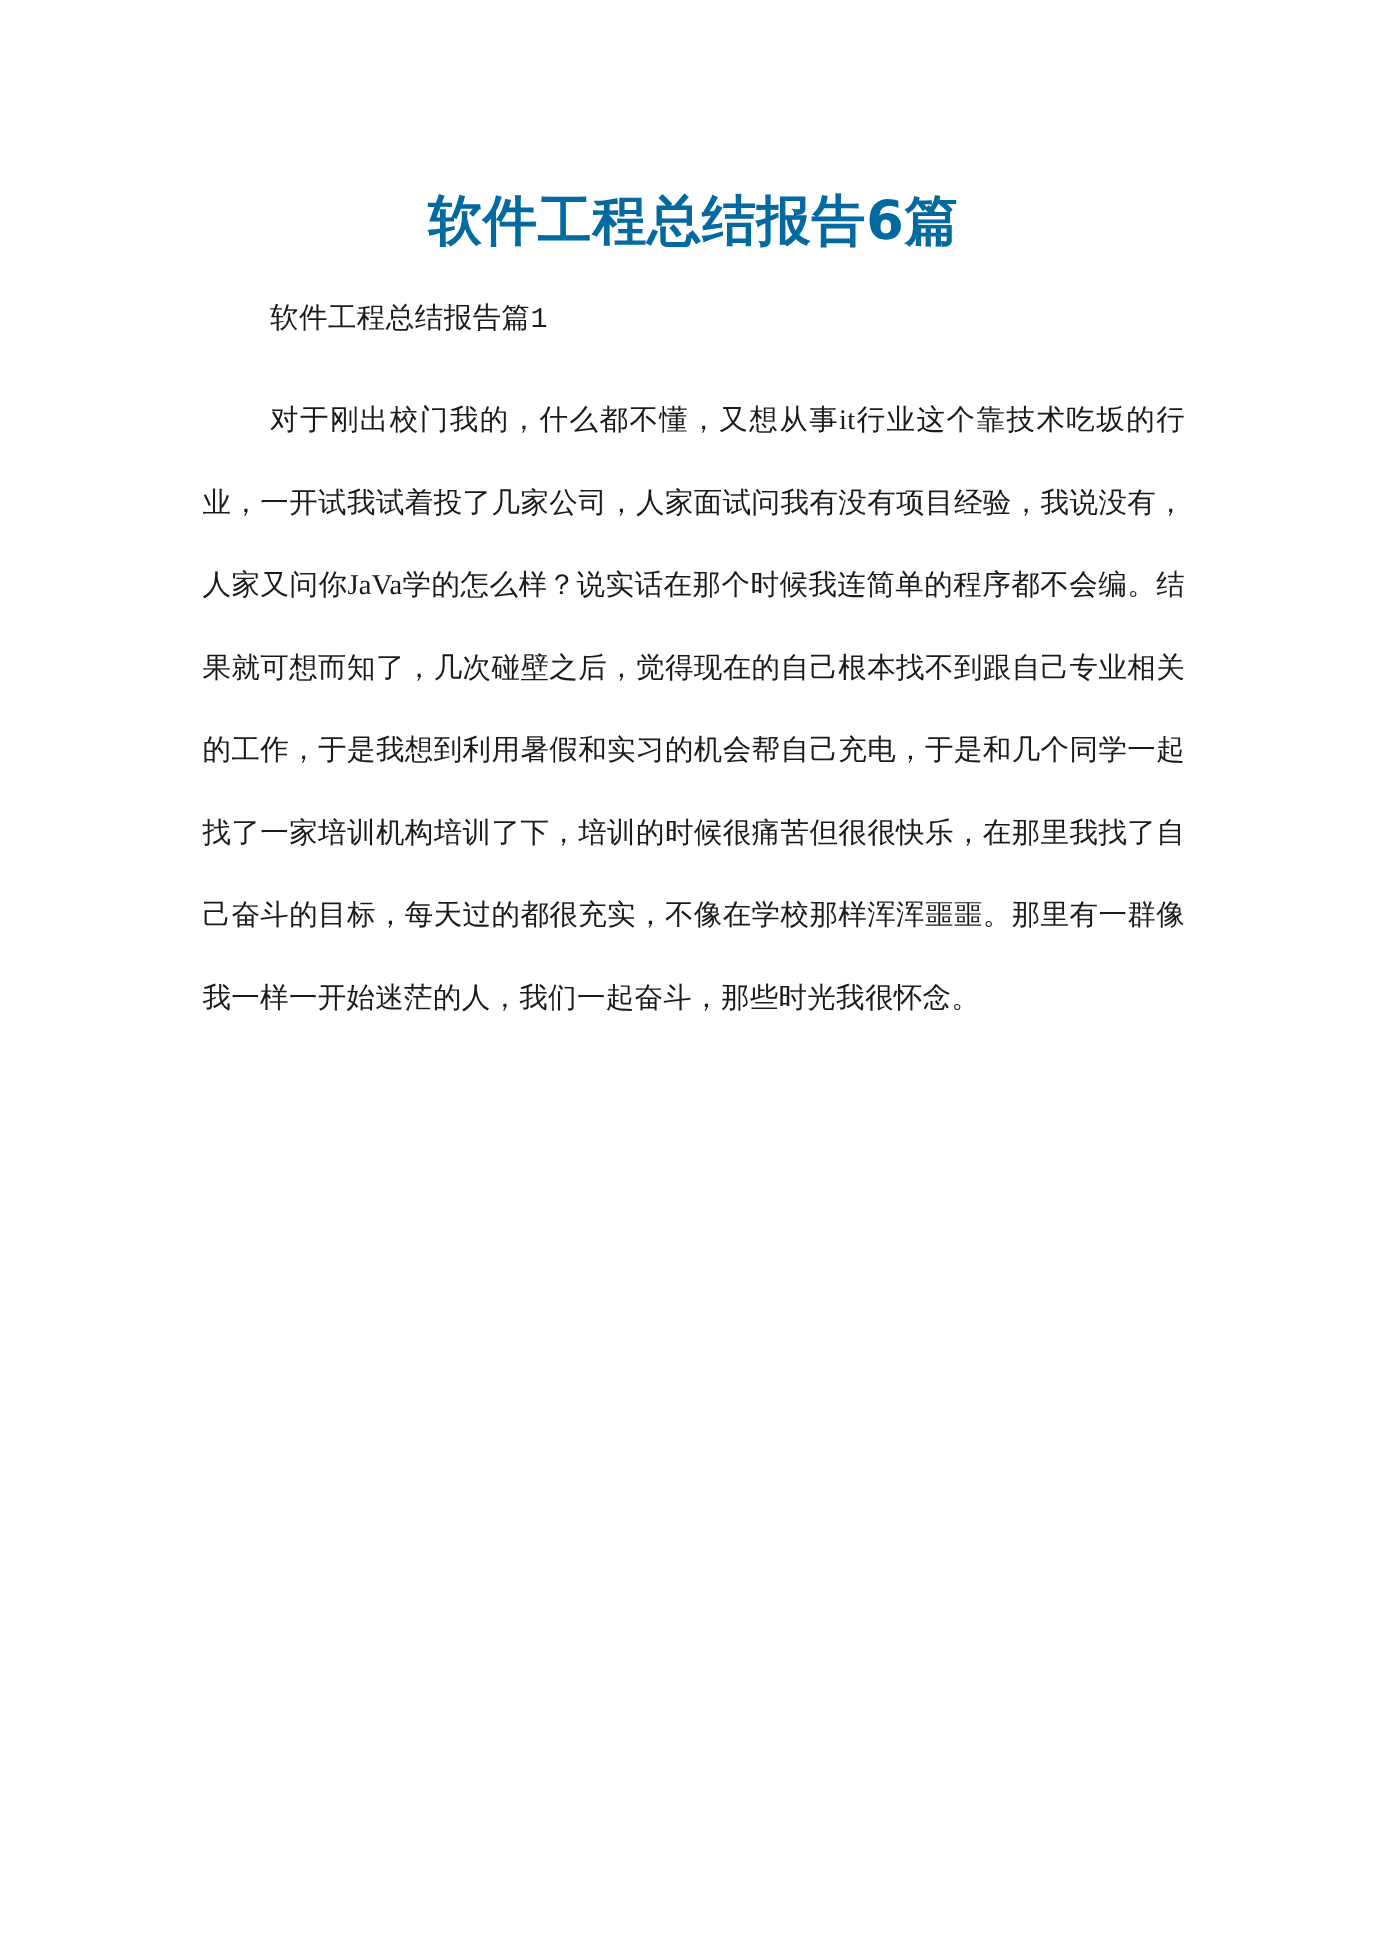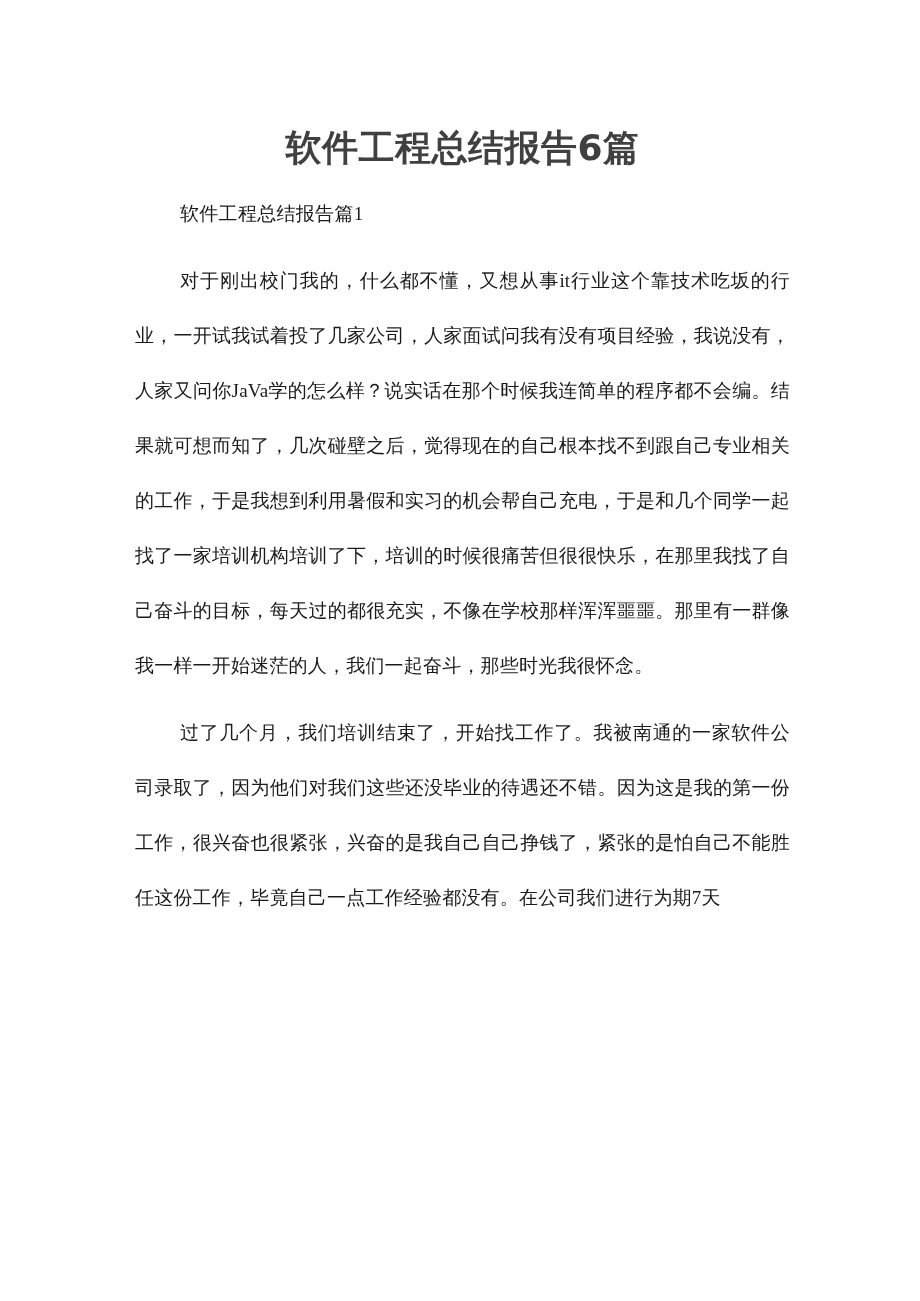--- a/index.html
+++ b/index.html
@@ -20,28 +20,29 @@
     padding: 0 130px 0 135px;
   }
   .doc-title {
     font-family: "DejaVu Sans", "Liberation Sans", sans-serif;
     font-weight: 700;
     font-size: 36px;
     line-height: 44px;
     letter-spacing: 0.5px;
     text-align: center;
     margin: 126px 0 0 0;
-    color: #404040;
+    color: #0369a1;
   }
   .section-heading {
     font-size: 19px;
     line-height: 55px;
     margin: 16px 0 12px 0;
     text-indent: 45px;
     letter-spacing: 0.3px;
+    font-family: Liberation Mono, monospace;
   }
   .body-para {
     font-size: 19px;
     line-height: 55px;
     margin: 0 0 12px 0;
     text-indent: 45px;
     text-align: justify;
     text-justify: inter-ideograph;
     letter-spacing: 0.2px;
     word-break: normal;
@@ -53,15 +54,14 @@
 
 <div class="page">
   <div class="content">
     <h1 class="doc-title">软件工程总结报告6篇</h1>
 
     <p class="section-heading">软件工程总结报告篇1</p>
 
 
     <p class="body-para">对于刚出校门我的，什么都不懂，又想从事it行业这个靠技术吃坂的行业，一开试我试着投了几家公司，人家面试问我有没有项目经验，我说没有，人家又问你JaVa学的怎么样？说实话在那个时候我连简单的程序都不会编。结果就可想而知了，几次碰壁之后，觉得现在的自己根本找不到跟自己专业相关的工作，于是我想到利用暑假和实习的机会帮自己充电，于是和几个同学一起找了一家培训机构培训了下，培训的时候很痛苦但很很快乐，在那里我找了自己奋斗的目标，每天过的都很充实，不像在学校那样浑浑噩噩。那里有一群像我一样一开始迷茫的人，我们一起奋斗，那些时光我很怀念。</p>
 
-    <p class="body-para">过了几个月，我们培训结束了，开始找工作了。我被南通的一家软件公司录取了，因为他们对我们这些还没毕业的待遇还不错。因为这是我的第一份工作，很兴奋也很紧张，兴奋的是我自己自己挣钱了，紧张的是怕自己不能胜任这份工作，毕竟自己一点工作经验都没有。在公司我们进行为期7天</p>
   </div>
 </div>
 
 </body></html>

